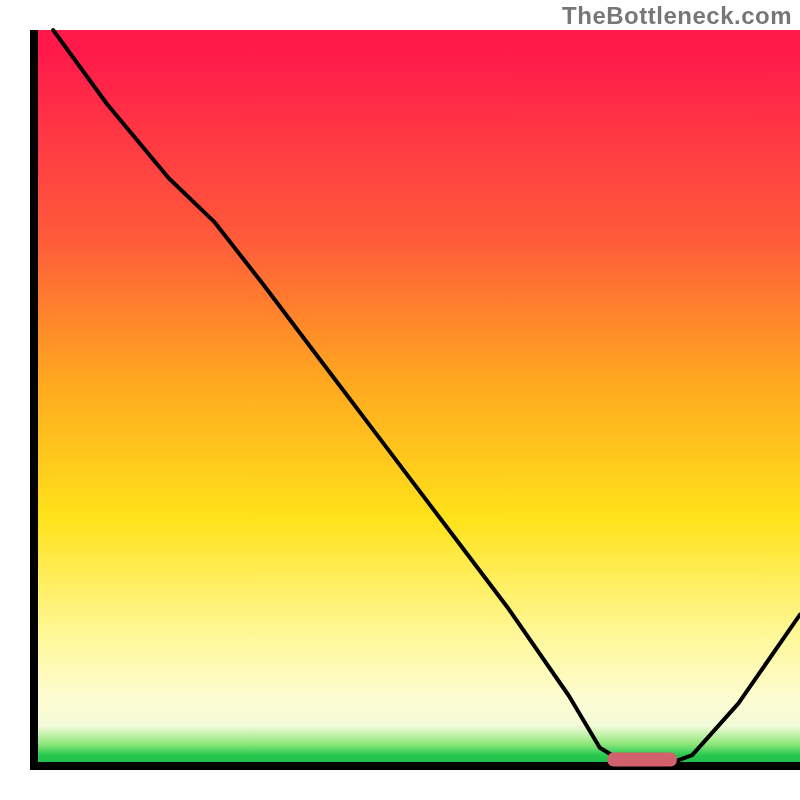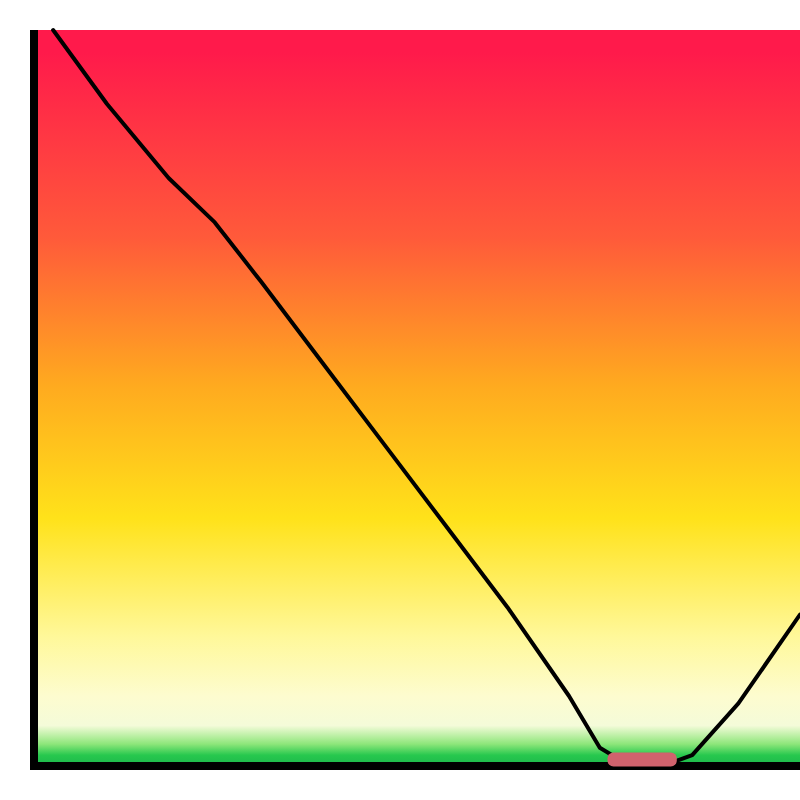--- a/index.html
+++ b/index.html
@@ -96,20 +96,21 @@
   .marker {
     fill: #d1626d;
     stroke: none;
   }
 </style>
 </head>
 <body>
 
 <div class="frame">
 
+  <div class="watermark">TheBottleneck.com</div>
 
   <div class="plot">
     <div class="gradient"></div>
   </div>
 
   <div class="axis-left"></div>
   <div class="axis-bottom"></div>
 
   <svg class="curve" viewBox="0 0 770 740" preserveAspectRatio="none">
     <path class="curve-path" d="M23.1 0.0 L77.0 74.0 L138.6 148.0 L184.8 192.4 L231.0 251.6 L292.6 333.0 L354.2 414.4 L415.8 495.8 L477.4 577.2 L539.0 666.0 L569.8 717.8 L600.6 736.3 L631.4 736.3 L662.2 725.2 L708.4 673.4 L770.0 584.6"></path>

